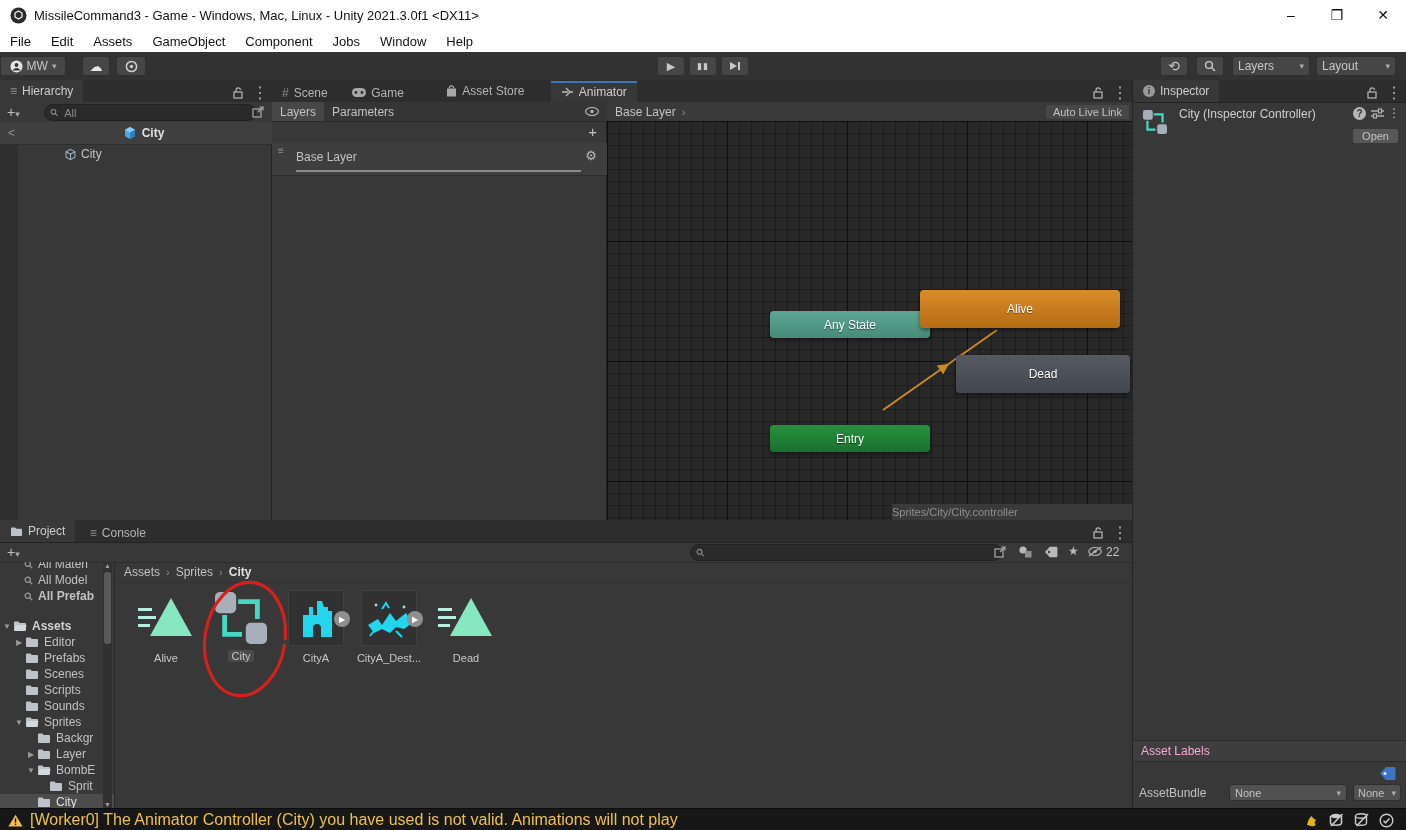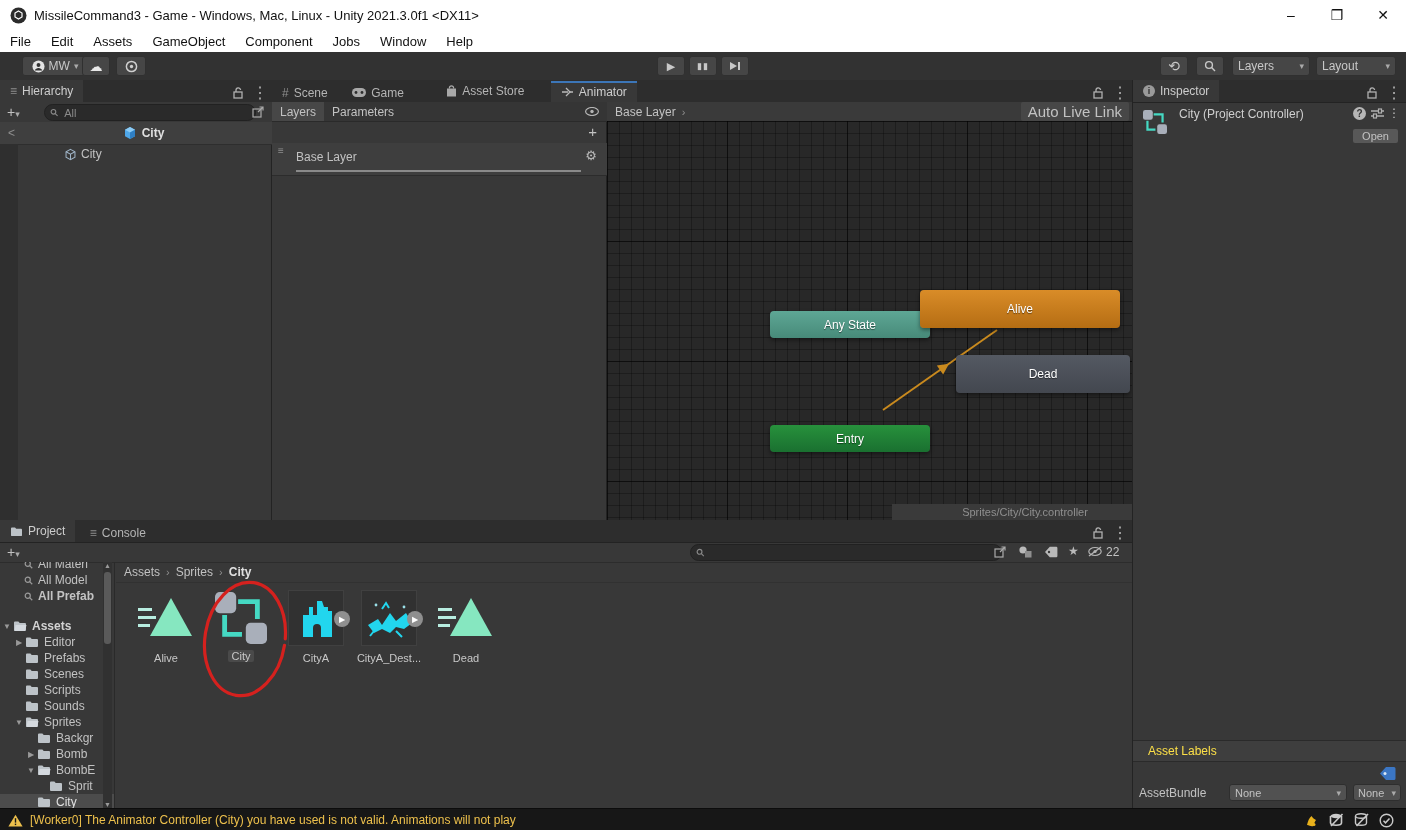--- a/index.html
+++ b/index.html
@@ -79,21 +79,21 @@
     <span class="menu-item">Edit</span>
     <span class="menu-item">Assets</span>
     <span class="menu-item">GameObject</span>
     <span class="menu-item">Component</span>
     <span class="menu-item">Jobs</span>
     <span class="menu-item">Window</span>
     <span class="menu-item">Help</span>
   </div>
 
   <div class="abs" id="toolbar">
-    <div class="tbtn" style="left:22px;width:66px;align-items:center;">
+    <div class="tbtn" style="left:0;width:66px;align-items:center;">
       <svg width="13" height="13" viewBox="0 0 14 14">
         <circle cx="7" cy="7" r="6.5" fill="#e4e4e4"></circle>
           <circle cx="7" cy="5.4" r="2.1" fill="#323232"></circle>
           <path d="M2.8 11.4c.8-2 2.4-2.9 4.2-2.9s3.4.9 4.2 2.9" fill="#323232"></path>
       </svg>
       <span>MW</span>
       <span class="dd-arrow">▾</span>
     </div>
     <div class="tbtn" style="left:82px;width:28px;color:#e8e8e8;font-size:13px;">
       <span>☁</span>
@@ -238,40 +238,40 @@
       <span class="abs txt" style="left:24px;top:7px;">Base Layer</span>
       <span class="abs" style="right:10px;top:5px;color:#b9b9b9;font-size:13px;">⚙</span>
       <div class="abs" style="left:24px;bottom:3px;width:285px;height:2px;background:#8a8a8a;"></div>
     </div>
   </div>
 
   <div class="abs" style="left:607px;top:102px;width:525px;height:19px;background:#3a3a3a;border-bottom:1px solid #2a2a2a;display:flex;align-items:center;">
     <span class="txt" style="margin-left:8px;">Base Layer</span>
     <span class="dim" style="margin-left:6px;font-size:11px;">›</span>
     <span style="flex:1"></span>
-    <span class="txt" style="background:#474747;border-radius:2px;padding:1px 7px;margin-right:3px;font-size:15px;">Auto Live Link</span>
+    <span class="txt" style="background:#474747;border-radius:2px;padding:1px 7px;margin-right:3px;font-size:11px;">Auto Live Link</span>
   </div>
   <div class="abs" id="graph">
     <svg class="abs" style="left:0;top:0;" width="525" height="399">
       <line x1="276" y1="289" x2="390" y2="209" stroke="#c98a1e" stroke-width="2"></line>
       <polygon points="0,-5.5 11,0 0,5.5" transform="translate(333,249) rotate(-35)" fill="#c98a1e"></polygon>
     </svg>
     <div class="node node-anystate" style="left:163px;top:190px;width:160px;height:27px;">
         <span>Any State</span>
       </div>
     <div class="node node-alive" style="left:313px;top:169px;width:200px;height:38px;">
         <span>Alive</span>
       </div>
     <div class="node node-dead" style="left:349px;top:234px;width:174px;height:38px;">
         <span>Dead</span>
       </div>
     <div class="node node-entry" style="left:163px;top:290px;width:160px;height:27px;">
         <span>Entry</span>
       </div>
-    <div class="abs" style="right:0;bottom:0;height:16px;left:285px;background:#3a3a3a;display:flex;align-items:center;justify-content:center;padding-left:32px;">
+    <div class="abs" style="right:0;bottom:0;height:16px;left:285px;background:#3a3a3a;display:flex;align-items:center;justify-content:flex-start;">
       <span class="dim" style="font-size:11px;margin-right:6px;">Sprites/City/City.controller</span>
     </div>
   </div>
 
   <div class="abs" style="left:1132px;top:80px;width:274px;height:728px;background:#383838;border-left:1px solid #232323;box-sizing:border-box;">
     <div class="abs tabstrip" style="left:0;top:0;width:273px;height:22px;">
       <span class="tab active">
         <span style="width:12px;height:12px;border-radius:50%;background:#9a9a9a;color:#2d2d2d;font-size:9px;font-weight:bold;display:flex;align-items:center;justify-content:center;">i</span>
         <span>Inspector</span>
       </span>
@@ -282,32 +282,32 @@
           </svg>
         <span>⋮</span>
       </span>
     </div>
     <svg class="abs" style="left:10px;top:30px;" width="24" height="24" viewBox="0 0 54 54">
       <polyline points="24,10 44,10 44,28" fill="none" stroke="#45d9c3" stroke-width="5"></polyline>
       <polyline points="10,24 10,44 28,44" fill="none" stroke="#45d9c3" stroke-width="5"></polyline>
       <rect x="0" y="0" width="22" height="22" rx="5" fill="#a9afba"></rect>
       <rect x="32" y="32" width="22" height="22" rx="5" fill="#a9afba"></rect>
     </svg>
-    <span class="abs txt" style="left:46px;top:27px;color:#cfcfcf;">City (Project Controller)</span>
+    <span class="abs txt" style="left:46px;top:27px;color:#cfcfcf;">City (Inspector Controller)</span>
     <span class="abs" style="right:40px;top:27px;width:13px;height:13px;border-radius:50%;background:#b6b6b6;color:#333;font-weight:bold;font-size:10px;display:flex;align-items:center;justify-content:center;">?</span>
     <svg class="abs" style="right:22px;top:28px;" width="13" height="11" viewBox="0 0 13 11">
         <path d="M0 3h13M0 8h13" stroke="#b0b0b0" stroke-width="1.4"></path>
         <rect x="7.5" y="1" width="3" height="4" fill="#383838" stroke="#b0b0b0" stroke-width="1.2"></rect>
         <rect x="2.5" y="6" width="3" height="4" fill="#383838" stroke="#b0b0b0" stroke-width="1.2"></rect>
       </svg>
     <span class="abs txt" style="right:6px;top:26px;">⋮</span>
     <span class="abs txt" style="right:8px;top:49px;background:#585858;border-radius:2px;padding:1px 9px;font-size:11px;">Open</span>
 
     <div class="abs" style="left:0;top:660px;width:273px;height:20px;background:#3e3e3e;border-top:1px solid #2a2a2a;border-bottom:1px solid #2a2a2a;display:flex;align-items:center;">
-      <span class="txt" style="margin-left:15px;color:#fde047;">Asset Labels</span>
+      <span class="txt" style="margin-left:8px;color:#f9a8d4;">Asset Labels</span>
     </div>
     <svg class="abs" style="right:10px;top:686px;" width="17" height="15" viewBox="0 0 17 15">
       <path d="M7 1h8a1.5 1.5 0 011.5 1.5v10A1.5 1.5 0 0115 14H7L1 7.5z" fill="#3b76c4"></path>
         <circle cx="6" cy="7.5" r="1.5" fill="#dce9f7"></circle>
     </svg>
     <span class="abs txt" style="left:6px;top:706px;">AssetBundle</span>
     <div class="abs" style="left:96px;top:704px;width:118px;height:17px;background:#515151;border:1px solid #2e2e2e;border-radius:3px;display:flex;align-items:center;justify-content:space-between;padding:0 5px;box-sizing:border-box;">
       <span class="txt" style="font-size:11px;">None</span>
       <span class="dd-arrow">▾</span>
     </div>
@@ -450,21 +450,21 @@
             <svg class="ficon" width="14" height="12" viewBox="0 0 14 12">
               <path d="M1 2.5A1 1 0 012 1.5h3.4l1.3 1.6H12a1 1 0 011 1V10a1 1 0 01-1 1H2a1 1 0 01-1-1z" fill="#bdc3c8"></path>
             </svg>
             <span style="margin-left:4px;">Backgr</span>
           </div>
         <div class="trow">
             <span class="arrow" style="margin-left:26px;">▶</span>
             <svg class="ficon" width="14" height="12" viewBox="0 0 14 12">
               <path d="M1 2.5A1 1 0 012 1.5h3.4l1.3 1.6H12a1 1 0 011 1V10a1 1 0 01-1 1H2a1 1 0 01-1-1z" fill="#bdc3c8"></path>
             </svg>
-            <span style="margin-left:4px;">Bomb</span>
+            <span style="margin-left:4px;">Layer</span>
           </div>
         <div class="trow">
             <span class="arrow" style="margin-left:26px;">▼</span>
             <svg class="ficon" width="14" height="12" viewBox="0 0 14 12">
               <path d="M1 2.5A1 1 0 012 1.5h3.4l1.3 1.6H12a1 1 0 011 1V10a1 1 0 01-1 1H2a1 1 0 01-1-1z" fill="#bdc3c8"></path>
               <path d="M2.5 5h11L12 11H1.5z" fill="#d4d9de"></path>
             </svg>
             <span style="margin-left:4px;">BombE</span>
           </div>
         <div class="trow">
@@ -558,21 +558,21 @@
     </svg>
 
   </div>
 
   <div class="abs" style="left:0;top:808px;width:1406px;height:22px;background:#171717;border-top:1px solid #0c0c0c;display:flex;align-items:center;">
     <svg style="margin-left:8px;" width="15" height="13" viewBox="0 0 15 13">
       <path d="M7.5 0.8L14.6 12.4H0.4z" fill="#edc04c"></path>
         <rect x="6.8" y="4.2" width="1.4" height="4.4" fill="#171717"></rect>
         <rect x="6.8" y="9.6" width="1.4" height="1.5" fill="#171717"></rect>
     </svg>
-    <span style="margin-left:7px;font-size:12px;color:#edc04c;white-space:nowrap;">[Worker0] The Animator Controller (City) you have used is not valid. Animations will not play</span>
+    <span style="margin-left:7px;font-size:16px;color:#edc04c;white-space:nowrap;">[Worker0] The Animator Controller (City) you have used is not valid. Animations will not play</span>
     <span style="flex:1"></span>
     <svg style="margin-right:10px;" width="15" height="15" viewBox="0 0 15 15">
       <path d="M3 12c1-4 2-7 4.5-9 1 2 3 3 4.5 4-1.5 2-2 4-2.5 6-2 .5-4 0-6-1z" fill="#e8b11c"></path>
         <circle cx="10" cy="11.5" r="1.5" fill="#e8b11c"></circle>
     </svg>
     <svg style="margin-right:10px;" width="15" height="14" viewBox="0 0 15 14">
       <ellipse cx="7" cy="3" rx="5.5" ry="2.2" fill="#c9c9c9"></ellipse>
         <path d="M1.5 3v7c0 1.2 2.5 2.2 5.5 2.2s5.5-1 5.5-2.2V3" fill="none" stroke="#c9c9c9" stroke-width="1.6"></path>
         <path d="M13.5 1L2 13" stroke="#c9c9c9" stroke-width="1.6"></path>
     </svg>

